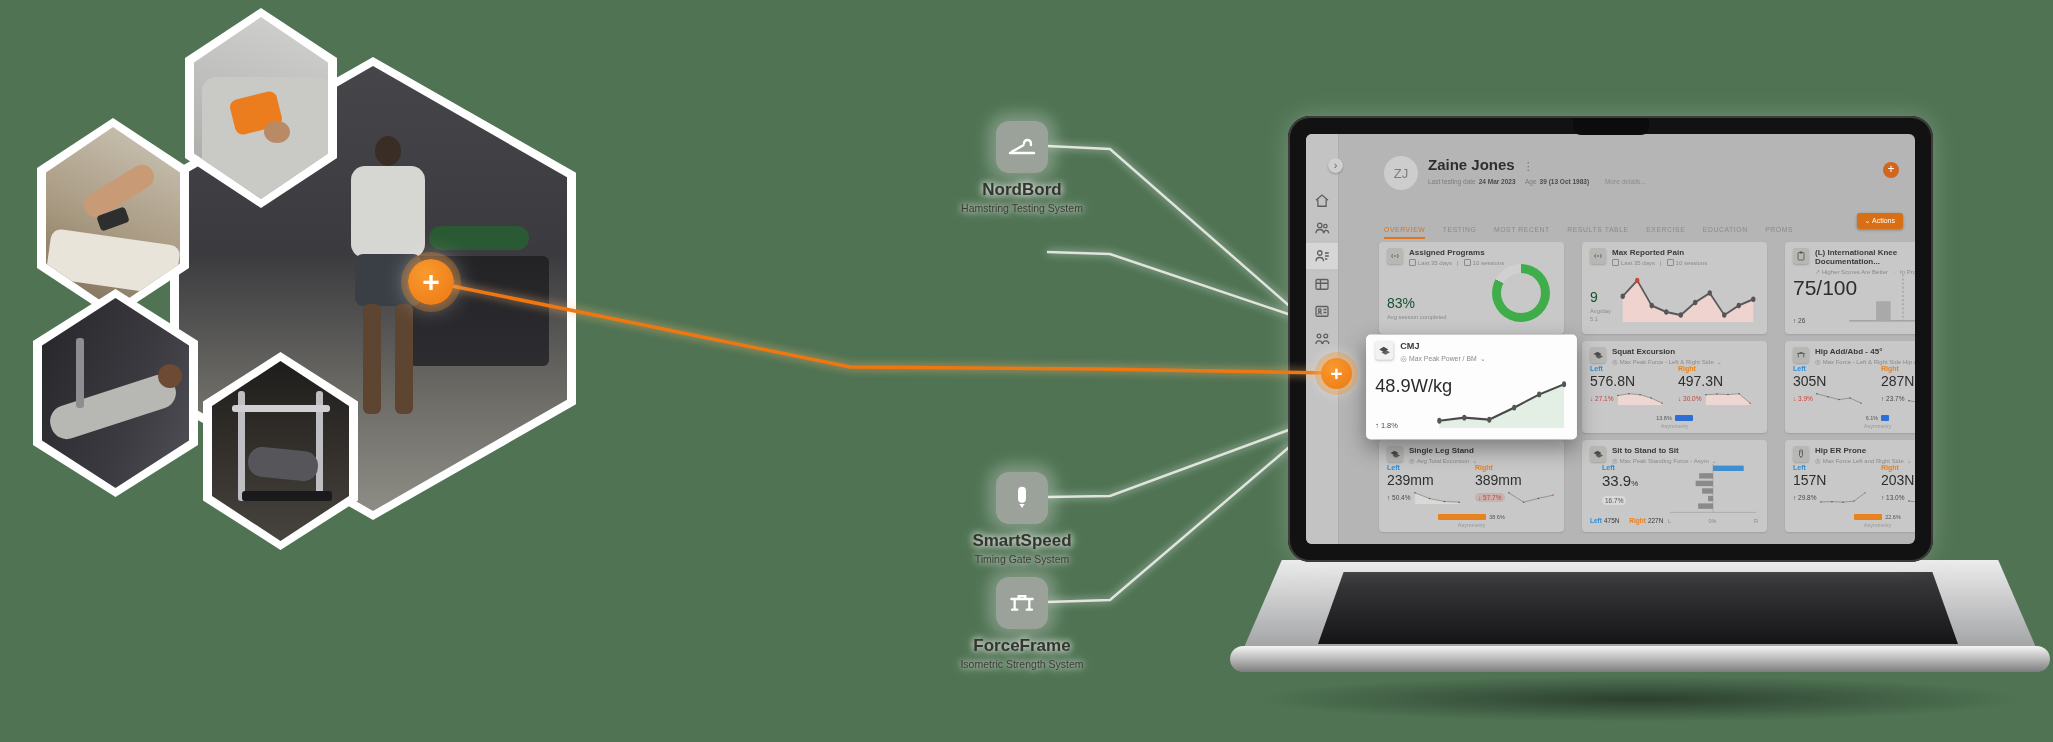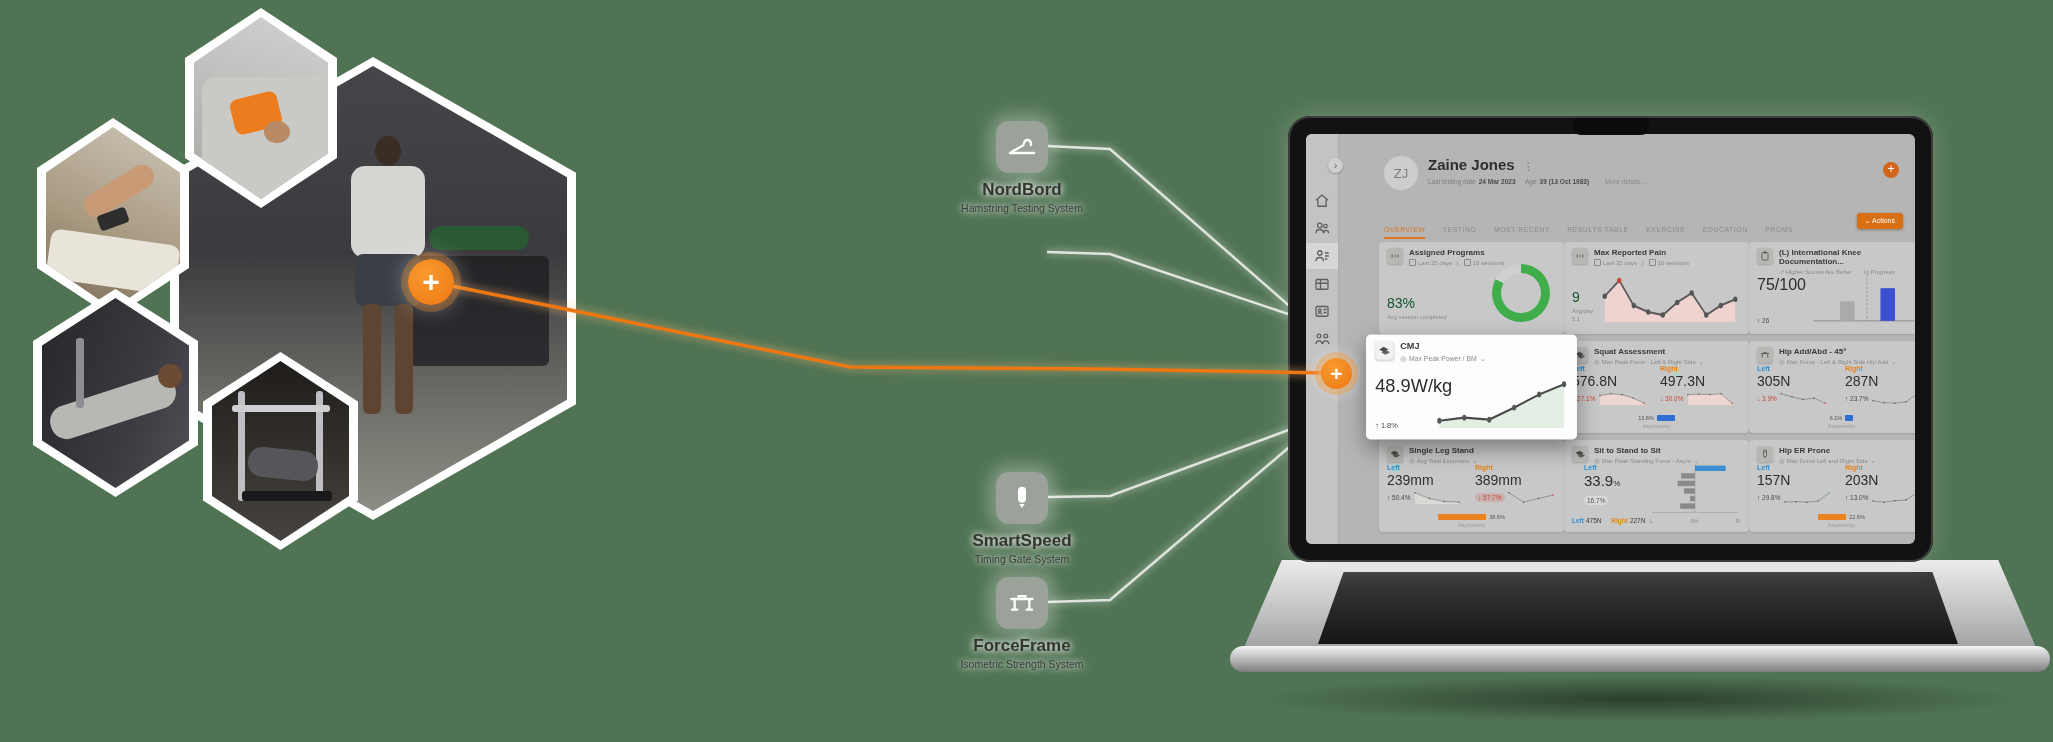--- a/index.html
+++ b/index.html
@@ -87,21 +87,21 @@
   .pmeta .more{color:#8c8c8c;margin-left:6px;}
   .add-fab{position:absolute;right:16px;top:28px;width:16px;height:16px;border-radius:50%;background:#d2661c;color:#fff;
       font-size:12px;line-height:15px;text-align:center;}
 
   .tabs-row{position:absolute;left:12px;top:84px;right:8px;height:18px;}
   .tab{display:inline-block;margin-right:13px;font-size:6.8px;letter-spacing:.6px;color:#8a8a8a;padding-bottom:4px;}
   .tab-active{color:#d9731c;border-bottom:2px solid #e0751d;}
   .actions-btn{position:absolute;right:4px;top:-5px;background:#d96f14;color:#fff;font-size:7px;border-radius:3px;
       padding:4px 8px;box-shadow:0 1px 3px rgba(0,0,0,.3);}
 
-  .grid{position:absolute;left:7px;top:108px;display:grid;grid-template-columns:repeat(3,185px);grid-auto-rows:92px;gap:7px 0;}
+  .grid{position:absolute;left:7px;top:108px;display:grid;grid-template-columns:repeat(3,185px);grid-auto-rows:92px;gap:7px 18px;}
   .card{background:#c8c8c8;border-radius:4px;padding:6px 8px;position:relative;box-shadow:0 1px 2px rgba(0,0,0,.12);}
   .card-hl{background:#fdfdfd;z-index:6;transform:scale(1.14);box-shadow:0 8px 20px rgba(0,0,0,.38);}
   .chead{display:flex;align-items:flex-start;gap:6px;}
   .ctile{width:16px;height:16px;border-radius:3px;background:#b7b7b4;flex:0 0 auto;display:flex;align-items:center;justify-content:center;box-shadow:0 1px 2px rgba(0,0,0,.2);}
   .card-hl .ctile{background:#f2f2f2;}
   .ctile svg{width:12px;height:12px;}
   .ctitle{font-size:8px;font-weight:bold;color:#3a3a3a;line-height:9px;}
   .cmetric{font-size:6px;color:#8a8a8a;margin-top:2px;}
   .cmetric .tgt{font-size:6.5px;margin-right:2px;}
   .cmetric .chev{margin-left:3px;}
@@ -111,21 +111,21 @@
 
   .bigval{font-size:14px;color:#14532d;}
   .caption{font-size:5.8px;color:#8a8a8a;margin-top:2px;}
   .donut{position:absolute;right:14px;top:22px;width:58px;height:58px;border-radius:50%;}
   .donut-hole{position:absolute;left:9px;top:9px;width:40px;height:40px;border-radius:50%;background:#c8c8c8;}
   .spark{position:absolute;}
   .delta{font-size:6.5px;color:#4a4a4a;}
   .delta-red{color:#c7473a;}
   .pill{background:rgba(200,70,55,.18);border-radius:6px;padding:1px 3px;}
   .pill-gray{background:#d9d9d9;border-radius:6px;padding:1px 3px;color:#555;font-size:6.5px;display:inline-block;margin-top:3px;}
-  .score{font-size:16px;color:#2e2e2e;}
+  .score{font-size:21px;color:#2e2e2e;}
   .lr{position:absolute;top:24px;width:80px;}
   .lr-l{left:8px;} .lr-r{left:96px;}
   .lr-label{font-size:7px;font-weight:bold;}
   .lbl-blue{color:#2d8ed5;} .lbl-orange{color:#e8821e;}
   .lr-value{font-size:14px;color:#2e2e2e;margin-top:1px;}
   .lr-row{display:flex;align-items:center;gap:3px;margin-top:2px;}
   .lr-row .spark2{width:46px;height:14px;position:relative;}
   .asym-row{position:absolute;left:0;right:0;bottom:12px;display:flex;align-items:center;justify-content:center;gap:3px;}
   .asym-val{font-size:5.5px;color:#555;}
   .abar{height:6px;border-radius:1px;}
@@ -408,21 +408,21 @@
 
           <div class="card">
             <div class="chead">
               <div class="ctile">
                 <svg viewBox="0 0 24 24">
                     <path d="M3 10l8-4.5 8 4.5-8 4.5z" fill="#4c4c4c"></path>
                     <path d="M7 15.5l8-4.5 7 4-8 4.5z" fill="#4c4c4c" opacity=".85"></path>
                   </svg>
               </div>
               <div>
-                <div class="ctitle">Squat Assessment</div>
+                <div class="ctitle">Squat Excursion</div>
                 <div class="cmetric"><span class="tgt">◎</span><span>Max Peak Force - Left &amp; Right Side</span><span class="chev">⌄</span></div>
               </div>
             </div>
             <div class="lr lr-l">
               <div class="lr-label lbl-blue">Left</div>
               <div class="lr-value">576.8N</div>
               <div class="lr-row">
                   <span class="delta delta-red">↓ 27.1%</span>
                   <span class="spark2"><svg viewBox="0 0 100 30" preserveAspectRatio="none" width="100%" height="100%">
                       <polygon points="2,30 2.0,9.6 26.0,6.0 50.0,7.8 74.0,15.0 98.0,26.0 98,30" fill="#eed6d2"></polygon>

